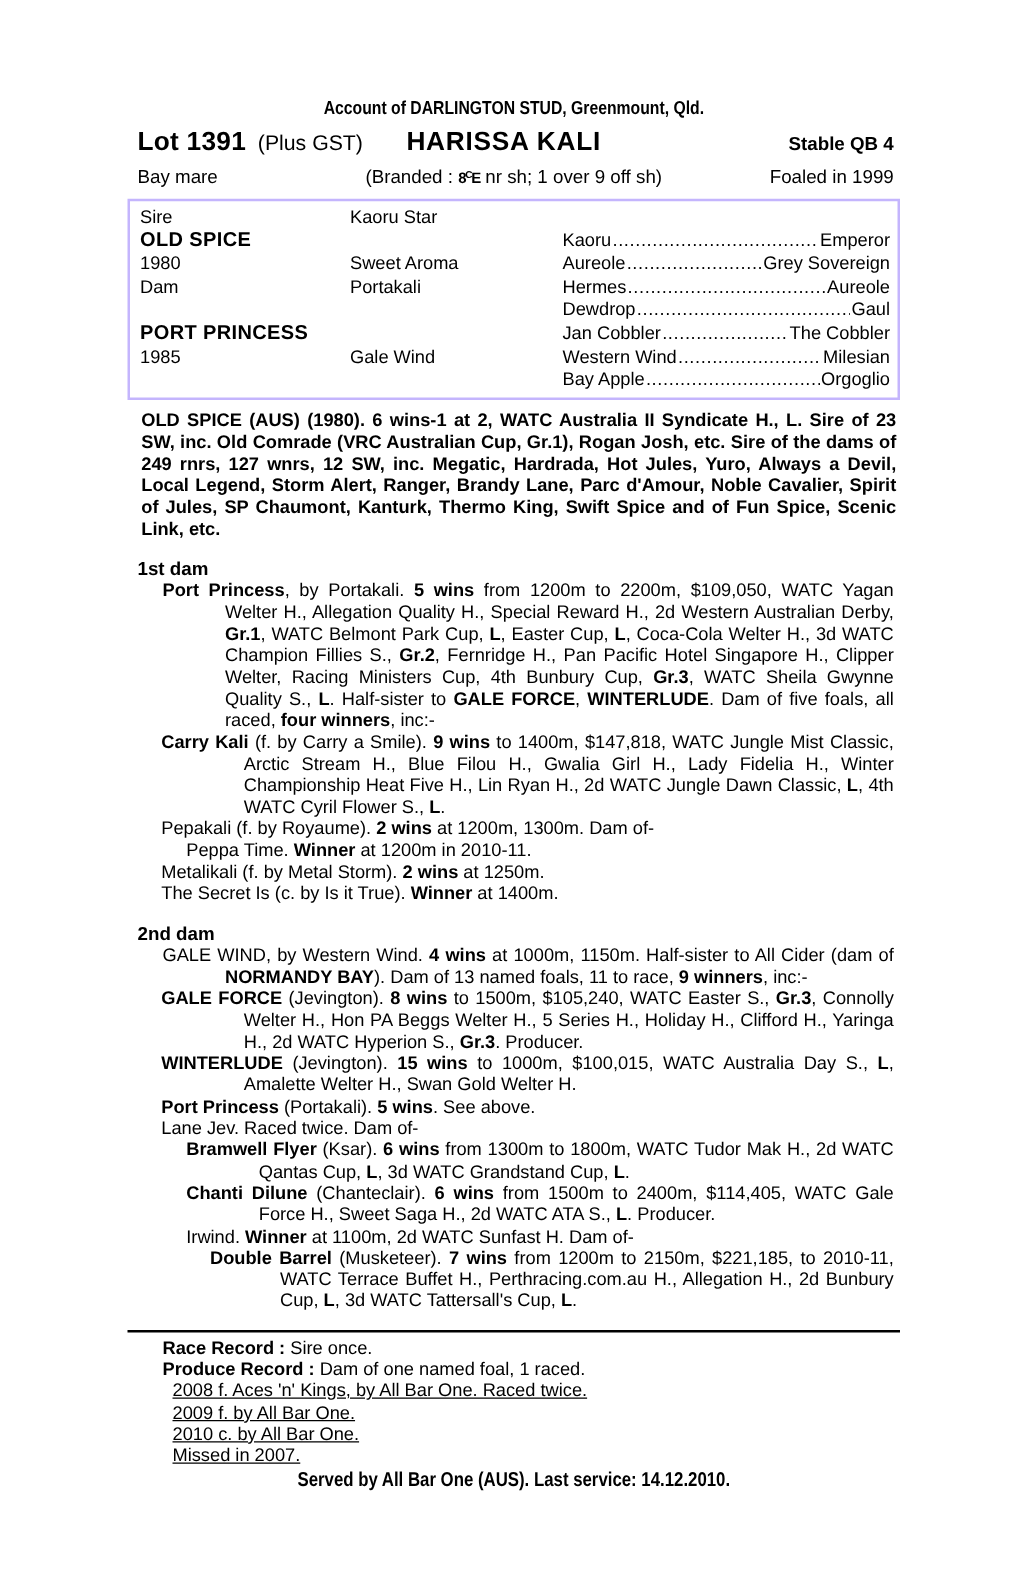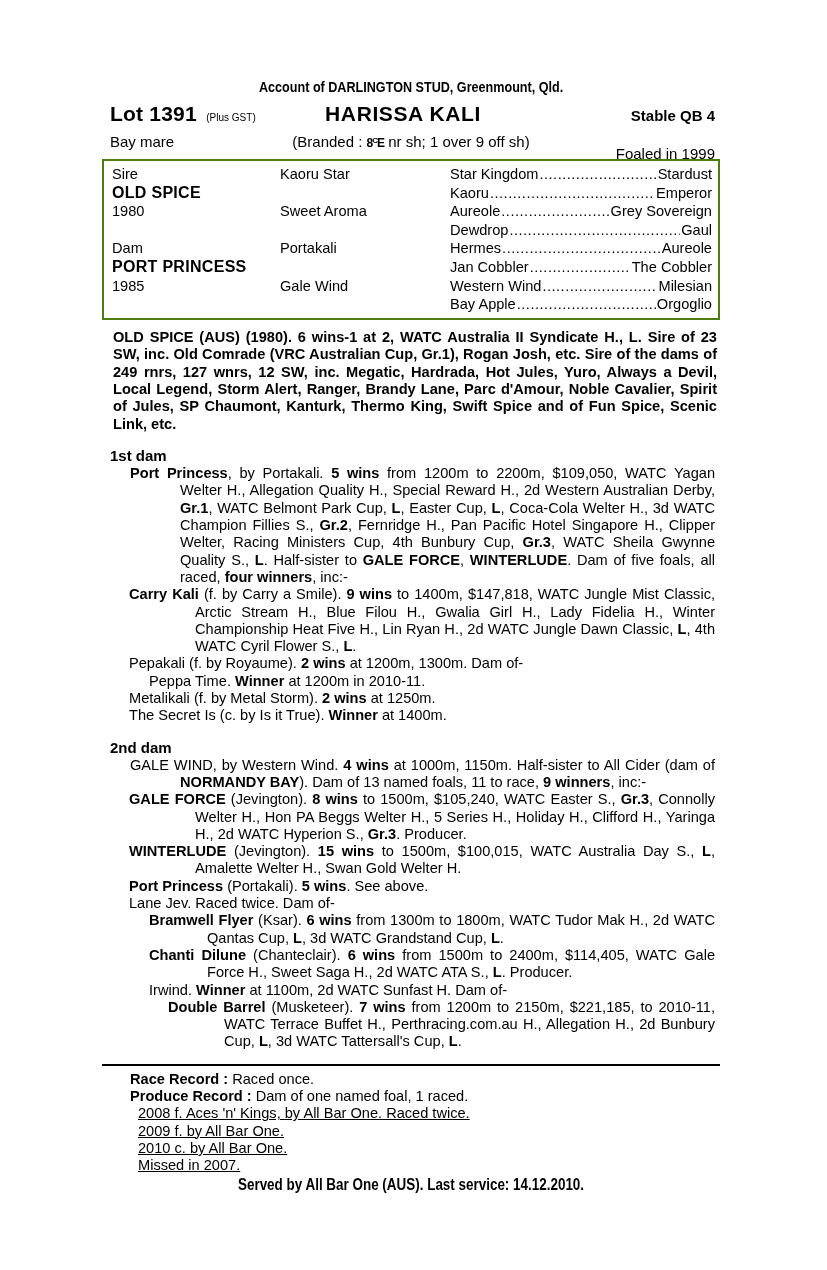--- a/index.html
+++ b/index.html
@@ -11,33 +11,33 @@
     position: relative; overflow: hidden;
   }
   .page { position: absolute; left: 102px; top: 78px; width: 618px; }
 
   
   .account { text-align: center; font-weight: bold; font-size: 15px; line-height: 17px; }
   .cond { display: inline-block; transform: scaleX(0.84); transform-origin: center; white-space: nowrap; }
   .lot-line { position: relative; margin-top: 5px; height: 26px; }
   .lot-left { position: absolute; left: 8px; bottom: 0; white-space: nowrap; }
   .lot-num { font-size: 21px; font-weight: bold; letter-spacing: 0.2px; }
-  .gst { font-size: 10px; margin-left: 5px; }
+  .gst { font-size: 17px; margin-left: 5px; }
   .horse-name { position: absolute; left: 0; right: 16px; bottom: 0; text-align: center;
                 font-size: 21px; font-weight: bold; letter-spacing: 0.6px; }
   .stable { position: absolute; right: 5px; bottom: 2px; font-size: 15px; font-weight: bold; }
   .desc-line { position: relative; margin-top: 7px; height: 18px; font-size: 15px; }
   .sex { position: absolute; left: 8px; }
   .branded { position: absolute; left: 0; right: 0; text-align: center; }
-  .foaled { position: absolute; right: 5px; margin-top: 12px; }
+  .foaled { position: absolute; right: 5px; }
   .brand-a, .brand-c { font-size: 12px; font-weight: bold; letter-spacing: -1px; }
   .brand-b { font-size: 8px; font-weight: bold; vertical-align: 4px; letter-spacing: -1px; }
 
   
-  .ped-table { margin-top: 8px; border: 2px solid #4d7c0f; padding: 4px 6px 4px 8px; }
+  .ped-table { margin-top: 8px; border: 2px solid #c4b5fd; padding: 4px 6px 4px 8px; }
   .ped-row { display: flex; line-height: 18.6px; font-size: 14.6px; align-items: baseline; }
   .ped-c1 { width: 168px; flex: none; white-space: nowrap; }
   .ped-c2 { width: 170px; flex: none; white-space: nowrap; }
   .ped-c3 { flex: 1; display: flex; align-items: baseline; min-width: 0; }
   .ped-c3 .nm { white-space: nowrap; flex: none; }
   .leader { flex: 1; overflow: hidden; white-space: nowrap; min-width: 6px; margin: 0 1px; }
   .leader::after { content: "........................................................................................"; letter-spacing: 0.5px; }
   .b { font-weight: bold; }
   .big { font-size: 16px; letter-spacing: 0.3px; }
 
@@ -79,60 +79,55 @@
   <div class="desc-line">
     <span class="sex">Bay mare</span>
     <span class="branded"><span>(Branded : </span><span><span class="brand-a">8</span><span class="brand-b">C</span><span class="brand-c">E</span></span><span> nr sh; 1 over 9 off sh)</span></span>
     <span class="foaled">Foaled in 1999</span>
   </div>
 
   <div class="ped-table">
       <div class="ped-row">
         <div class="ped-c1">Sire</div>
         <div class="ped-c2">Kaoru Star</div>
-        <div class="ped-c3">
-          <span class="nm">Star Kingdom</span>
-          <span class="leader"></span>
-          <span class="nm">Stardust</span>
-        </div>
       </div>
       <div class="ped-row">
         <div class="ped-c1 b big">OLD SPICE</div>
         <div class="ped-c2">&nbsp;</div>
         <div class="ped-c3">
           <span class="nm">Kaoru</span>
           <span class="leader"></span>
           <span class="nm">Emperor</span>
         </div>
       </div>
       <div class="ped-row">
         <div class="ped-c1">1980</div>
         <div class="ped-c2">Sweet Aroma</div>
         <div class="ped-c3">
           <span class="nm">Aureole</span>
           <span class="leader"></span>
           <span class="nm">Grey Sovereign</span>
         </div>
       </div>
       <div class="ped-row">
+        <div class="ped-c1">Dam</div>
+        <div class="ped-c2">Portakali</div>
+        <div class="ped-c3">
+          <span class="nm">Hermes</span>
+          <span class="leader"></span>
+          <span class="nm">Aureole</span>
+        </div>
+      </div>
+      <div class="ped-row">
         <div class="ped-c1">&nbsp;</div>
         <div class="ped-c2">&nbsp;</div>
         <div class="ped-c3">
           <span class="nm">Dewdrop</span>
           <span class="leader"></span>
           <span class="nm">Gaul</span>
-        </div>
-      </div>
-      <div class="ped-row">
-        <div class="ped-c1">Dam</div>
-        <div class="ped-c2">Portakali</div>
-        <div class="ped-c3">
-          <span class="nm">Hermes</span>
-          <span class="leader"></span>
-          <span class="nm">Aureole</span>
         </div>
       </div>
       <div class="ped-row">
         <div class="ped-c1 b big">PORT PRINCESS</div>
         <div class="ped-c2">&nbsp;</div>
         <div class="ped-c3">
           <span class="nm">Jan Cobbler</span>
           <span class="leader"></span>
           <span class="nm">The Cobbler</span>
         </div>
@@ -166,33 +161,33 @@
         <div class="para lv1 just"><span class="b">Carry Kali</span><span> (f. by Carry a Smile). </span><span class="b">9 wins</span><span> to 1400m, $147,818, WATC Jungle Mist Classic, Arctic Stream H., Blue Filou H., Gwalia Girl H., Lady Fidelia H., Winter Championship Heat Five H., Lin Ryan H., 2d WATC Jungle Dawn Classic, </span><span class="b">L</span><span>, 4th WATC Cyril Flower S., </span><span class="b">L</span><span>.</span></div>
         <div class="para lv1 just"><span>Pepakali (f. by Royaume). </span><span class="b">2 wins</span><span> at 1200m, 1300m. Dam of-</span></div>
         <div class="para lv2 just"><span>Peppa Time. </span><span class="b">Winner</span><span> at 1200m in 2010-11.</span></div>
         <div class="para lv1 just"><span>Metalikali (f. by Metal Storm). </span><span class="b">2 wins</span><span> at 1250m.</span></div>
         <div class="para lv1 just"><span>The Secret Is (c. by Is it True). </span><span class="b">Winner</span><span> at 1400m.</span></div>
       </div>
       <div class="section">
         <div class="section-heading">2nd dam</div>
         <div class="para lv0 just"><span>GALE WIND, by Western Wind. </span><span class="b">4 wins</span><span> at 1000m, 1150m. Half-sister to All Cider (dam of </span><span class="b">NORMANDY BAY</span><span>). Dam of 13 named foals, 11 to race, </span><span class="b">9 winners</span><span>, inc:-</span></div>
         <div class="para lv1 just"><span class="b">GALE FORCE</span><span> (Jevington). </span><span class="b">8 wins</span><span> to 1500m, $105,240, WATC Easter S., </span><span class="b">Gr.3</span><span>, Connolly Welter H., Hon PA Beggs Welter H., 5 Series H., Holiday H., Clifford H., Yaringa H., 2d WATC Hyperion S., </span><span class="b">Gr.3</span><span>. Producer.</span></div>
-        <div class="para lv1 just"><span class="b">WINTERLUDE</span><span> (Jevington). </span><span class="b">15 wins</span><span> to 1500m, $100,015, WATC Australia Day S., </span><span class="b">L</span><span>, Amalette Welter H., Swan Gold Welter H.</span></div>
+        <div class="para lv1 just"><span class="b">WINTERLUDE</span><span> (Jevington). </span><span class="b">15 wins</span><span> to 1000m, $100,015, WATC Australia Day S., </span><span class="b">L</span><span>, Amalette Welter H., Swan Gold Welter H.</span></div>
         <div class="para lv1 just"><span class="b">Port Princess</span><span> (Portakali). </span><span class="b">5 wins</span><span>. See above.</span></div>
         <div class="para lv1 just"><span>Lane Jev. Raced twice. Dam of-</span></div>
         <div class="para lv2 just"><span class="b">Bramwell Flyer</span><span> (Ksar). </span><span class="b">6 wins</span><span> from 1300m to 1800m, WATC Tudor Mak H., 2d WATC Qantas Cup, </span><span class="b">L</span><span>, 3d WATC Grandstand Cup, </span><span class="b">L</span><span>.</span></div>
         <div class="para lv2 just"><span class="b">Chanti Dilune</span><span> (Chanteclair). </span><span class="b">6 wins</span><span> from 1500m to 2400m, $114,405, WATC Gale Force H., Sweet Saga H., 2d WATC ATA S., </span><span class="b">L</span><span>. Producer.</span></div>
         <div class="para lv2 just"><span>Irwind. </span><span class="b">Winner</span><span> at 1100m, 2d WATC Sunfast H. Dam of-</span></div>
         <div class="para lv3 just"><span class="b">Double Barrel</span><span> (Musketeer). </span><span class="b">7 wins</span><span> from 1200m to 2150m, $221,185, to 2010-11, WATC Terrace Buffet H., Perthracing.com.au H., Allegation H., 2d Bunbury Cup, </span><span class="b">L</span><span>, 3d WATC Tattersall's Cup, </span><span class="b">L</span><span>.</span></div>
       </div>
     </div>
 
   <div class="footer">
     <div>
-        <div class="para lv0 just"><span class="b">Race Record : </span><span>Raced once.</span></div>
+        <div class="para lv0 just"><span class="b">Race Record : </span><span>Sire once.</span></div>
         <div class="para lv0 just"><span class="b">Produce Record : </span><span>Dam of one named foal, 1 raced.</span></div>
         <div class="para produce"><span>2008 f. Aces 'n' Kings, by All Bar One. Raced twice.</span></div>
         <div class="para produce"><span>2009 f. by All Bar One.</span></div>
         <div class="para produce"><span>2010 c. by All Bar One.</span></div>
         <div class="para produce"><span>Missed in 2007.</span></div>
       </div>
     <div class="served">
       <span class="cond">Served by All Bar One (AUS). Last service: 14.12.2010.</span>
     </div>
   </div>

